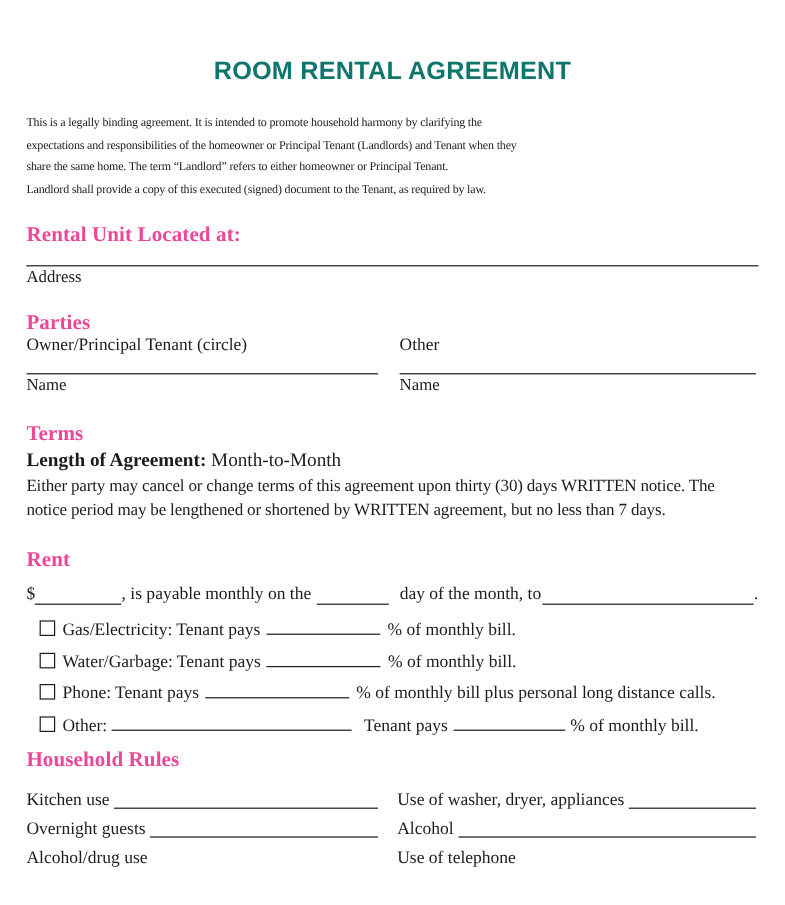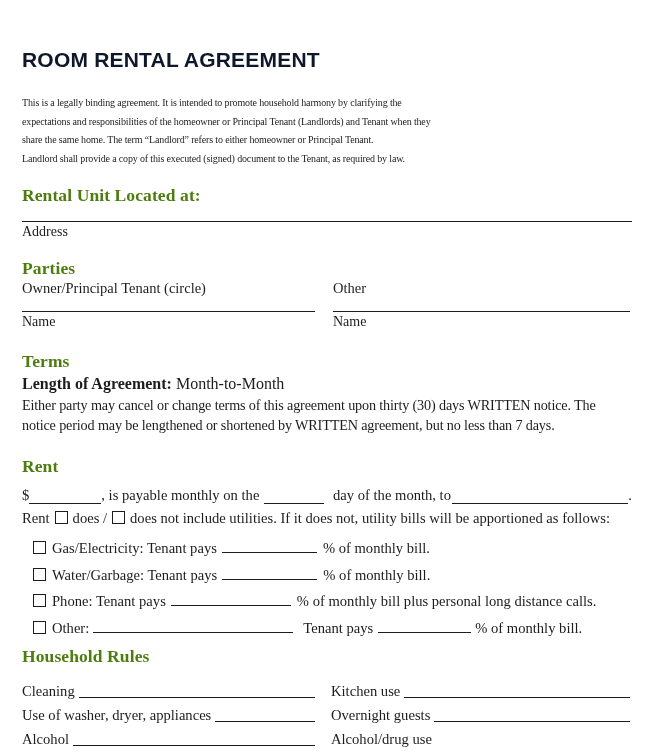--- a/index.html
+++ b/index.html
@@ -11,28 +11,29 @@
     background:#ffffff;
     color:#1c1c1c;
     font-family:"Liberation Serif", serif;
     overflow:hidden;
   }
   .doc-title{
     font-family:"Liberation Sans", sans-serif;
     font-weight:bold;
     font-size:21px;
     letter-spacing:.2px;
-    color:#0f172a;
+    text-align:center;
+    color:#0f766e;
   }
   .intro{margin-top:22px;font-size:10px;line-height:18.6px;letter-spacing:-0.15px;}
   .intro div{white-space:nowrap;}
   .sec-heading{
     font-weight:bold;
     font-size:17.5px;
-    color:#4d7c0f;
+    color:#ec4899;
     margin-top:18px;
     letter-spacing:.1px;
   }
   .rule-line{border-bottom:1.5px solid #1c1c1c;}
   .address-line{margin-top:15px;}
   .small-label{font-size:14px;margin-top:2px;}
   .two-col{display:grid;grid-template-columns:293px 297px;column-gap:18px;}
   .col-label{font-size:14.5px;margin-top:1px;}
   .name-line{margin-top:14px;}
   .length-line{margin-top:3px;font-size:16px;white-space:pre-wrap;}
@@ -110,47 +111,39 @@
   <div class="rent-pay-line">
     <span class="t">$</span>
     <span class="blank b1"></span>
     <span class="t">, is payable monthly on the</span>
     <span class="blank b2"></span>
     <span class="t"> day of the month, to</span>
     <span class="blank b3"></span>
     <span class="t">.</span>
   </div>
 
-  <div class="cb-line">
-    <span>Rent</span><span class="checkbox"></span><span>does</span>
-    <span>/</span><span class="checkbox"></span><span>does not include utilities.  If it does not, utility bills will be apportioned as follows:</span>
-  </div>
 
   <div class="util-list">
     <div class="util-row">
       <span class="checkbox"></span><span>Gas/Electricity: Tenant pays</span><span class="blank ub ub-gas"></span><span>% of monthly bill.</span>
     </div>
     <div class="util-row">
       <span class="checkbox"></span><span>Water/Garbage: Tenant pays</span><span class="blank ub ub-water"></span><span>% of monthly bill.</span>
     </div>
     <div class="util-row">
       <span class="checkbox"></span><span>Phone: Tenant pays</span><span class="blank ub ub-phone"></span><span>% of monthly bill plus personal long distance calls.</span>
     </div>
     <div class="util-row">
       <span class="checkbox"></span><span>Other:</span><span class="blank ub ub-other1"></span><span>Tenant pays</span><span class="blank ub ub-other2"></span><span>% of monthly bill.</span>
     </div>
   </div>
 
   <div class="sec-heading" style="margin-top:12px;">Household Rules</div>
 
   <div class="rules-grid">
-    <div class="rule-row">
-        <span class="rule-label">Cleaning</span>
-        <span class="fill"></span>
-      </div>
     <div class="rule-row">
         <span class="rule-label">Kitchen use</span>
         <span class="fill"></span>
       </div>
 
     <div class="rule-row">
         <span class="rule-label">Use of washer, dryer, appliances</span>
         <span class="fill"></span>
       </div>
     <div class="rule-row">

